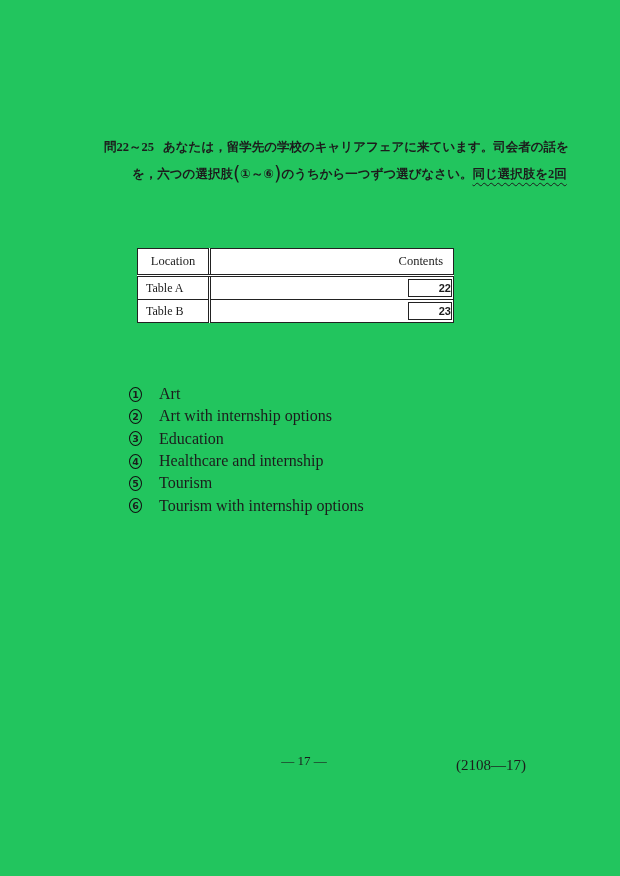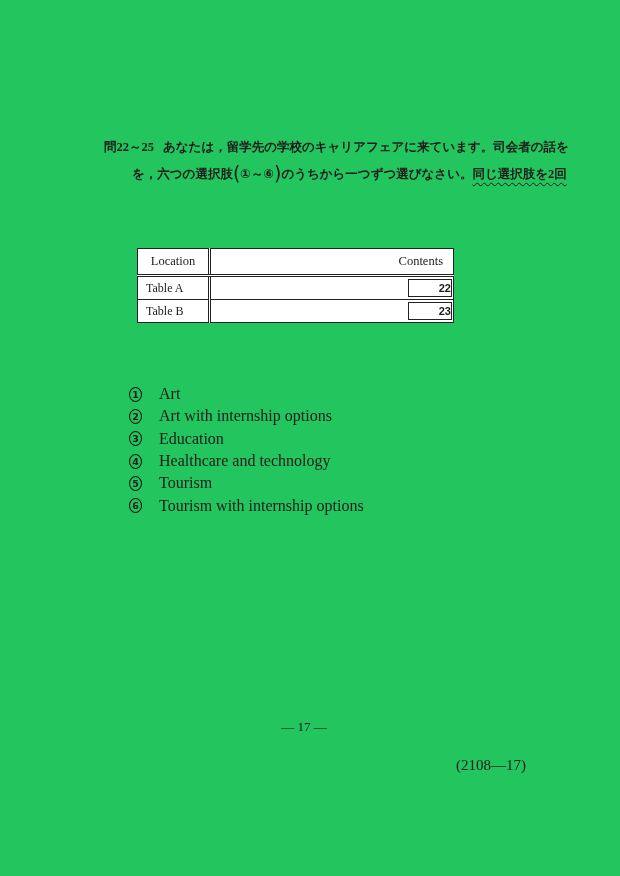--- a/index.html
+++ b/index.html
@@ -145,21 +145,21 @@
   .endbox-text {
     font-size:15px;
     font-weight:bold;
     letter-spacing:1.5px;
     white-space:nowrap;
   }
 
   
   .page-number {
     position:absolute;
-    top:719px; left:0; width:608px;
+    top:753px; left:0; width:608px;
     text-align:center;
     font-size:13px;
   }
   .form-code {
     position:absolute;
     top:757px; left:456px;
     font-size:15px;
   }
 </style>
 </head>
@@ -203,21 +203,21 @@
     <div class="option">
       <span class="onum">2</span>
       <span class="olabel">Art with internship options</span>
     </div>
     <div class="option">
       <span class="onum">3</span>
       <span class="olabel">Education</span>
     </div>
     <div class="option">
       <span class="onum">4</span>
-      <span class="olabel">Healthcare and technology</span>
+      <span class="olabel">Healthcare and internship</span>
     </div>
     <div class="option">
       <span class="onum">5</span>
       <span class="olabel">Tourism</span>
     </div>
     <div class="option">
       <span class="onum">6</span>
       <span class="olabel">Tourism with internship options</span>
     </div>
   </div>

